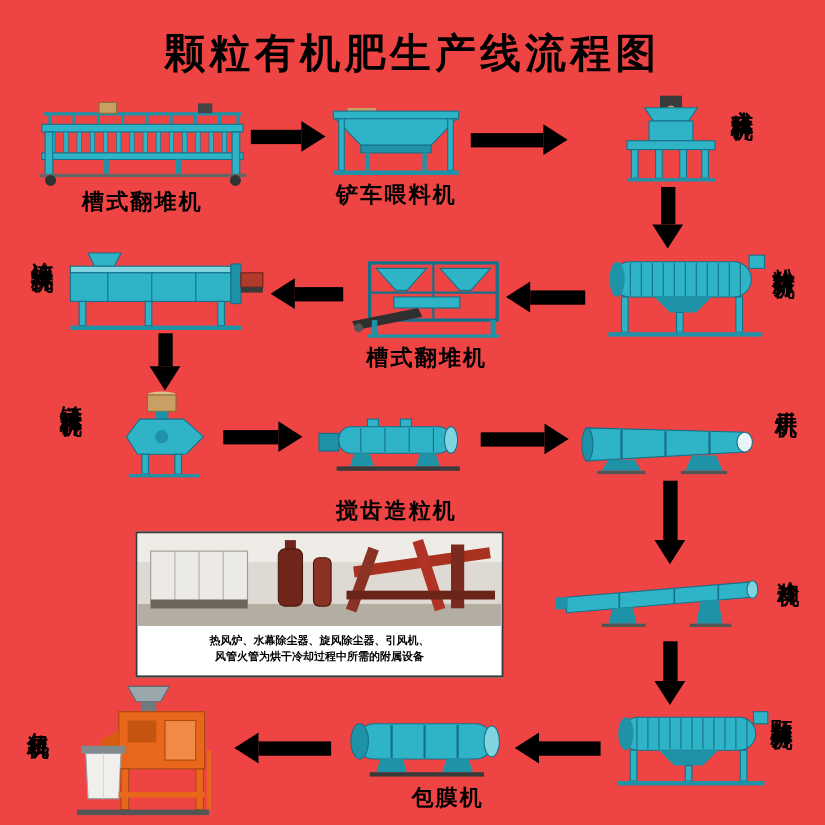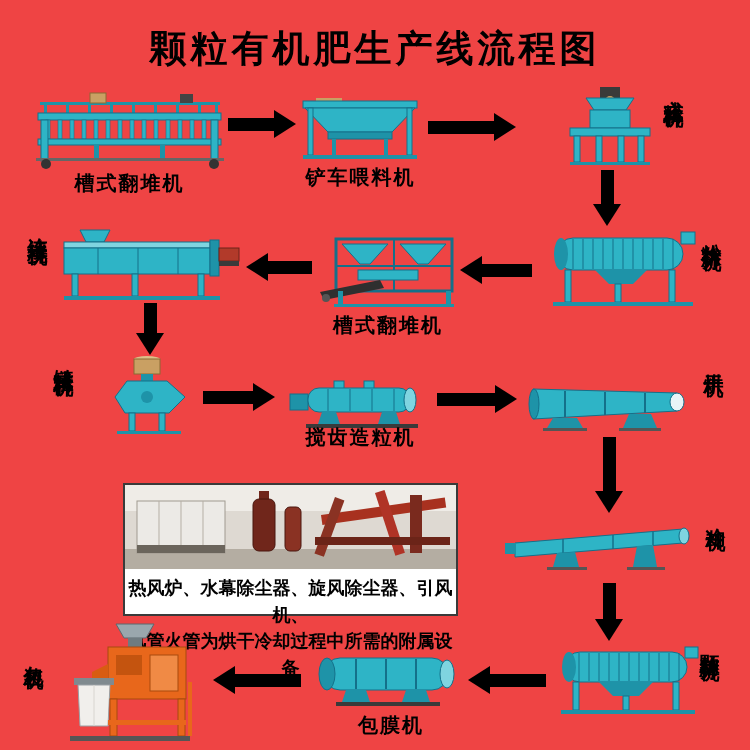--- a/index.html
+++ b/index.html
@@ -14,21 +14,21 @@
   .arrow{position:absolute;display:flex;}
   .arrow.h{align-items:center;}
   .arrow.v{flex-direction:column;align-items:center;}
   .shaft-h{flex:1;height:13px;background:#000;}
   .shaft-v{flex:1;width:13px;background:#000;}
   .head-right{width:0;height:0;border-left:22px solid #000;border-top:14px solid transparent;border-bottom:14px solid transparent;}
   .head-left{width:0;height:0;border-right:22px solid #000;border-top:14px solid transparent;border-bottom:14px solid transparent;}
   .head-down{width:0;height:0;border-top:22px solid #000;border-left:14px solid transparent;border-right:14px solid transparent;}
   .auxbox{position:absolute;left:123px;top:483px;width:335px;height:133px;
           border:2px solid #3a3a3a;box-sizing:border-box;background:#fff;}
-  .auxcaption{width:100%;text-align:center;font-weight:bold;font-size:18px;line-height:1.48;margin-top:2px;}
+  .auxcaption{width:100%;text-align:center;font-weight:bold;font-size:10px;line-height:1.48;margin-top:2px;}
 </style>
 </head>
 <body>
 
 <div class="canvas">
 
   <div class="title">颗粒有机肥生产线流程图</div>
 
   <div class="machine" style="left:32px;top:92px;">
     <svg width="195" height="78" viewBox="0 0 195 78">
@@ -237,21 +237,21 @@
           <line x1="62" y1="9" x2="62" y2="31"></line>
           <line x1="84" y1="9" x2="84" y2="31"></line>
           <line x1="106" y1="9" x2="106" y2="31"></line>
         </g>
       <ellipse cx="122" cy="20" rx="6" ry="12" fill="#7fd4e0" stroke="#14708a"></ellipse>
       <polygon points="34,32 48,32 52,44 30,44" fill="#1e93a8"></polygon>
       <polygon points="94,32 108,32 112,44 90,44" fill="#1e93a8"></polygon>
       <rect x="18" y="44" width="112" height="4" fill="#3a3a3a"></rect>
     </svg>
   </div>
-  <div class="hlabel" style="left:288px;top:424px;width:145px;">搅齿造粒机</div>
+  <div class="hlabel" style="left:288px;top:451px;width:145px;">搅齿造粒机</div>
 
   <div class="arrow h" style="left:437px;top:385px;width:80px;height:28px;">
     <div class="shaft-h"></div>
       <div class="head-right"></div>
   </div>
 
   <div class="machine" style="left:525px;top:378px;">
     <svg width="168" height="55" viewBox="0 0 168 55">
       <polygon points="8,11 152,15 152,33 8,41" fill="#2eb4c6" stroke="#14708a"></polygon>
       <ellipse cx="9" cy="26" rx="5" ry="15" fill="#1e93a8" stroke="#14708a"></ellipse>
@@ -364,21 +364,21 @@
       <g stroke="#14708a" stroke-width="2">
           <line x1="48" y1="9" x2="48" y2="39"></line>
           <line x1="78" y1="9" x2="78" y2="39"></line>
           <line x1="108" y1="9" x2="108" y2="39"></line>
         </g>
       <polygon points="38,40 58,40 62,52 34,52" fill="#1e93a8"></polygon>
       <polygon points="98,40 118,40 122,52 94,52" fill="#1e93a8"></polygon>
       <rect x="28" y="52" width="104" height="4" fill="#3a3a3a"></rect>
     </svg>
   </div>
-  <div class="hlabel" style="left:312px;top:712px;width:158px;">包膜机</div>
+  <div class="hlabel" style="left:328px;top:712px;width:158px;">包膜机</div>
 
   <div class="arrow h" style="left:213px;top:666px;width:88px;height:28px;">
     <div class="head-left"></div>
       <div class="shaft-h"></div>
   </div>
 
   <div class="machine" style="left:52px;top:622px;">
     <svg width="148" height="120" viewBox="0 0 148 120">
       <polygon points="64,2 102,2 94,16 72,16" fill="#9aa7ad" stroke="#5c686e"></polygon>
       <rect x="76" y="16" width="14" height="9" fill="#6f7b80"></rect>

